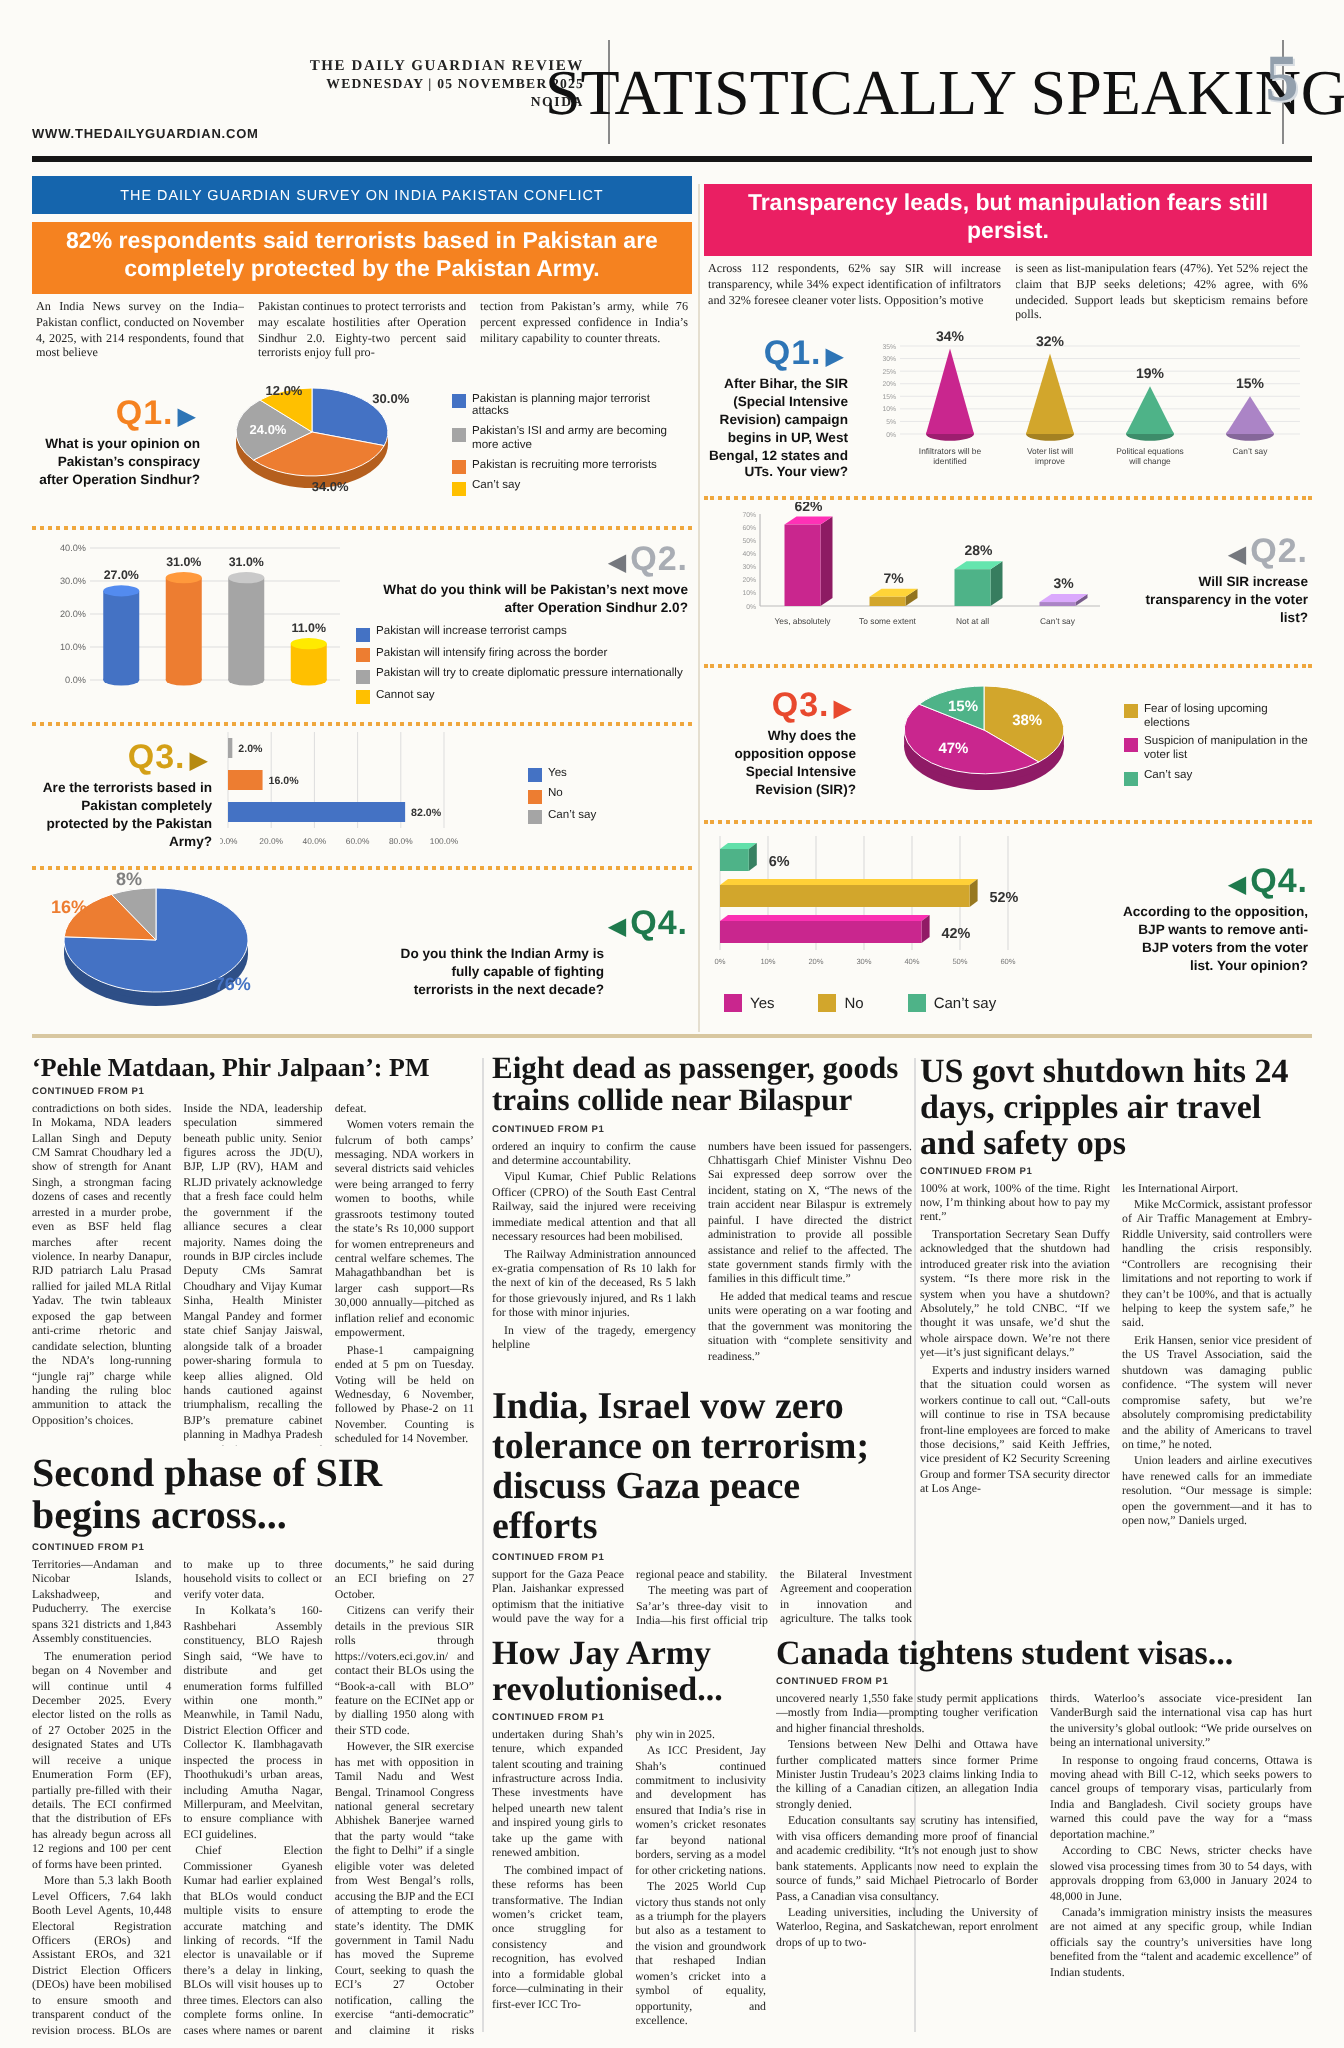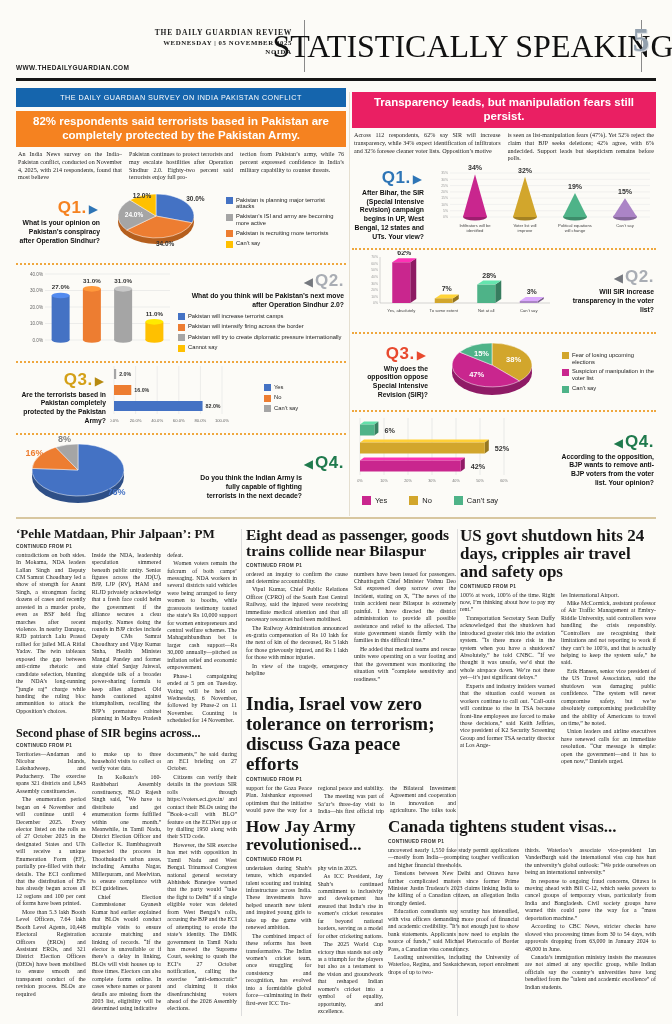--- a/index.html
+++ b/index.html
@@ -57,21 +57,21 @@
   
   .art{position:absolute;display:flex;flex-direction:column;overflow:hidden;}
   .art h2{margin:0;font-family:"Liberation Serif",serif;font-weight:bold;line-height:1.05;color:#161616;}
   .kicker{font-size:4.8px;font-weight:bold;color:#333;letter-spacing:.3px;margin:3px 0 3px;}
   .body{flex:1;min-height:0;display:flex;gap:6px;font-family:"Liberation Serif",serif;
         font-size:5.9px;line-height:1.26;text-align:justify;color:#1b1b1b;}
   .body .col{flex:1;overflow:hidden;}
   .body .col p{margin:0 0 1px;text-indent:6px;}
   .body .col p:first-child{text-indent:0;}
   .h-pm{font-size:13px;} .h-train{font-size:15.5px;} .h-us{font-size:17px;}
-  .h-isr{font-size:19px;} .h-sir{font-size:12px;} .h-jay{font-size:17px;} .h-can{font-size:17px;}
+  .h-isr{font-size:19px;} .h-sir{font-size:20px;} .h-jay{font-size:17px;} .h-can{font-size:17px;}
 </style>
 </head>
 <body>
 
 <div class="page">
 
   <header class="mh">
     <div class="mh-block">
       <div class="mh-paper">THE DAILY GUARDIAN REVIEW</div>
       <div class="mh-date">WEDNESDAY | 05 NOVEMBER 2025</div>

